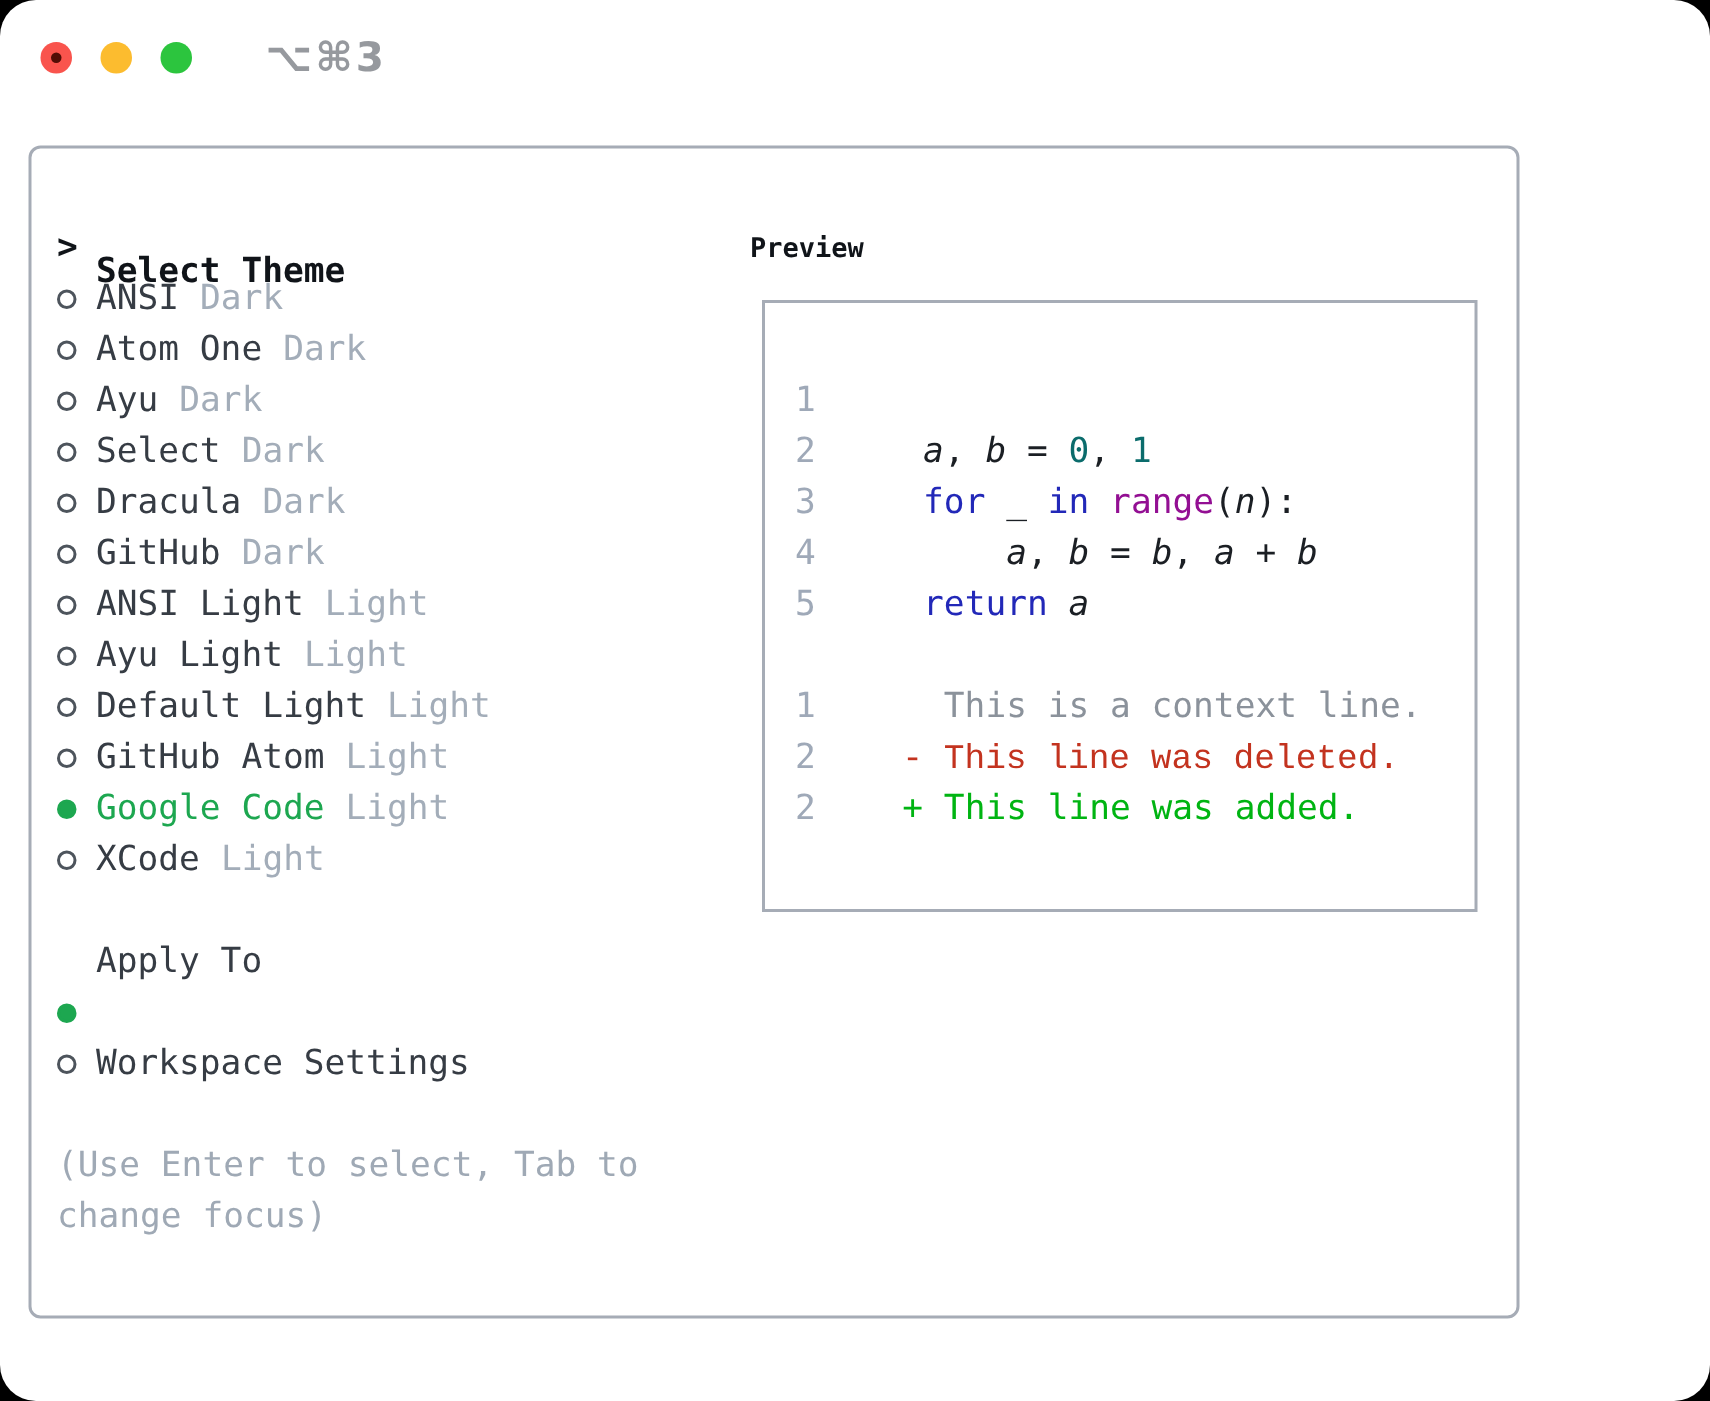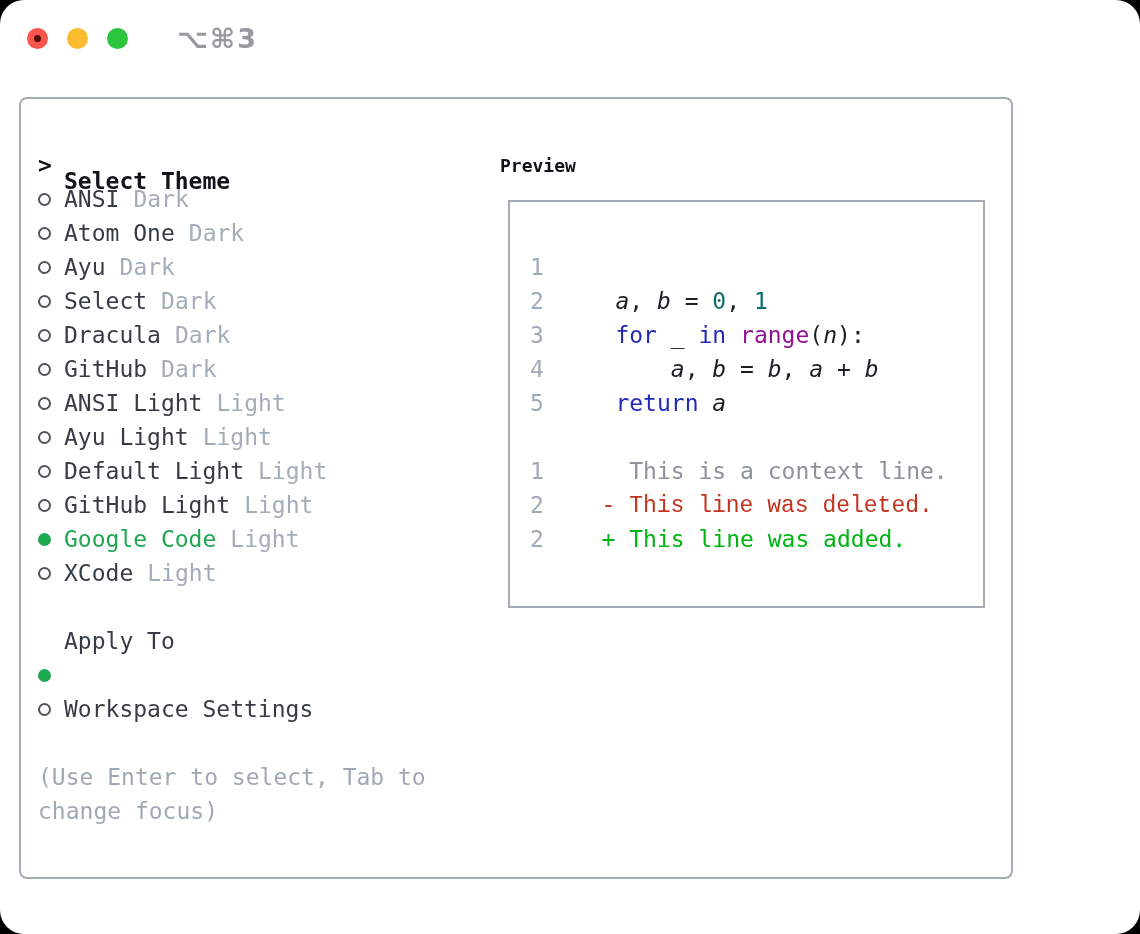--- a/index.html
+++ b/index.html
@@ -129,21 +129,21 @@
             <span class="marker">
               <span class="ring"></span>
             </span>
             <span class="iname">Default Light</span>
             <span class="variant">Light</span>
           </div>
           <div class="row theme-row">
             <span class="marker">
               <span class="ring"></span>
             </span>
-            <span class="iname">GitHub Light</span>
+            <span class="iname">GitHub Atom</span>
             <span class="variant">Light</span>
           </div>
           <div class="row theme-row selected">
             <span class="marker">
               <span class="ring filled"></span>
             </span>
             <span class="iname">Google Code</span>
             <span class="variant">Light</span>
           </div>
           <div class="row theme-row">

